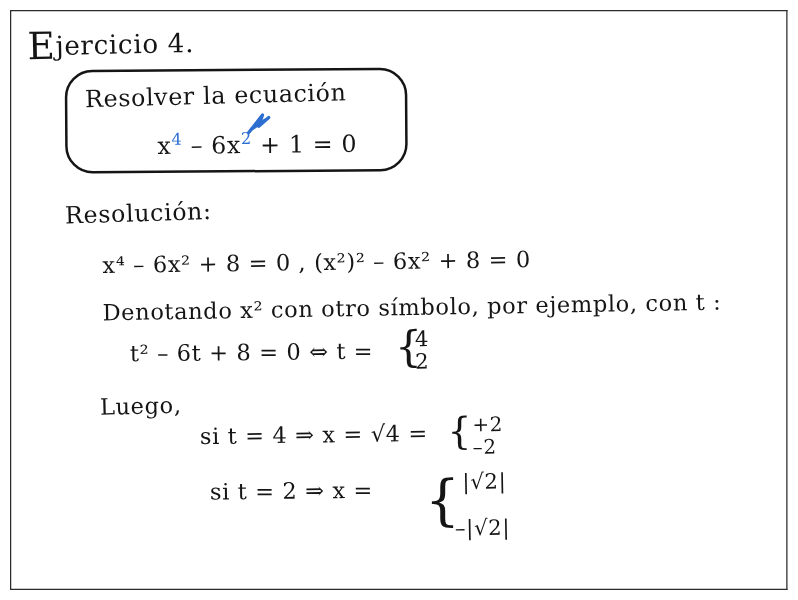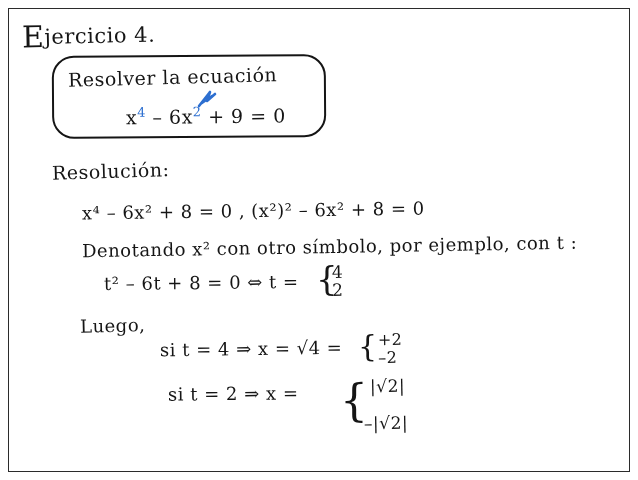--- a/index.html
+++ b/index.html
@@ -180,21 +180,21 @@
 
   <div class="hand ink-black" id="title">
     <span class="big-e">E</span><span>jercicio 4.</span>
   </div>
 
   <div id="statement-box"></div>
 
   <div class="hand ink-black" id="statement-line1">Resolver la ecuación</div>
 
   <div class="hand ink-black" id="statement-line2">
-    <span>x</span><span class="sup sup-blue">4</span><span> – 6x</span><span class="sup sup-blue">2</span><span> + 9 = 0</span>
+    <span>x</span><span class="sup sup-blue">4</span><span> – 6x</span><span class="sup sup-blue">2</span><span> + 1 = 0</span>
   </div>
 
   <svg id="blue-mark" viewBox="0 0 22 22">
     <path d="M3 18 L14 4 L11 13 L19 6" fill="none" stroke="#2d6fd0" stroke-width="2.6" stroke-linecap="round" stroke-linejoin="round"></path>
     <path d="M6 15 L16 8" fill="none" stroke="#2d6fd0" stroke-width="2.2" stroke-linecap="round"></path>
   </svg>
 
   <div class="hand ink-black" id="resolucion">Resolución:</div>
 
   <div class="hand ink-black" id="line-a">x⁴ – 6x² + 8 = 0 ,   (x²)² – 6x² + 8 = 0</div>

